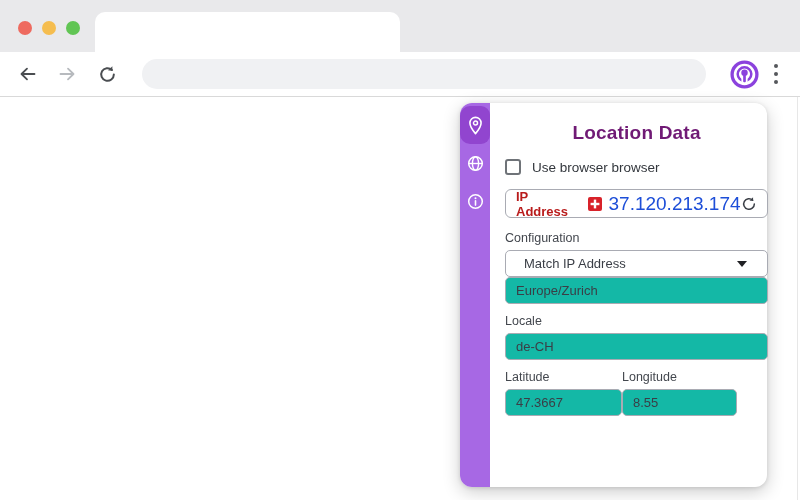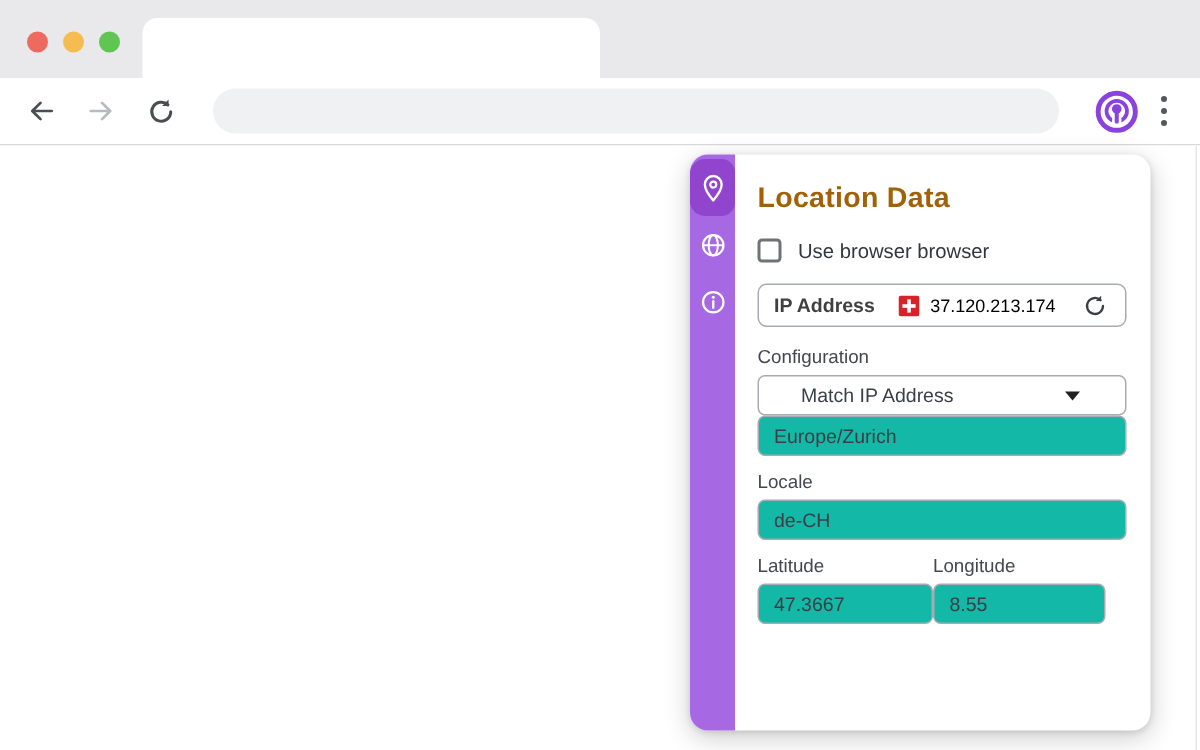--- a/index.html
+++ b/index.html
@@ -36,39 +36,39 @@
   .popup { position: absolute; left: 460px; top: 6px; width: 307px; height: 384px;
            background: #ffffff; border-radius: 12px; display: flex;
            box-shadow: 0 5px 18px rgba(0,0,0,0.20), 0 1px 4px rgba(0,0,0,0.12); }
   .popup-sidebar { width: 30px; background: #a768e4; border-radius: 12px 0 0 12px;
                    display: flex; flex-direction: column; align-items: center; padding-top: 3px; flex-shrink: 0; }
   .side-item { width: 30px; height: 38px; display: flex; align-items: center; justify-content: center;
                color: #ffffff; cursor: pointer; border-radius: 9px; }
   .side-item.selected { background: #9145cf; border-radius: 10px 9px 9px 10px; }
 
   .popup-content { flex: 1; padding: 12px 16px 0 15px; }
-  .popup-title { font-size: 19px; font-weight: 700; color: #a16207; letter-spacing: 0.2px;
-                 margin: 7px 0 15px 0; }
+  .popup-title { font-size: 19px; font-weight: 700; color: #701a75; letter-spacing: 0.2px;
+                 margin: 7px 0 15px 0; text-align: center; }
 
   .chk-row { display: flex; align-items: center; gap: 11px; margin-bottom: 14px; }
   .checkbox { width: 16px; height: 16px; border: 2px solid #6f7378; border-radius: 3px;
               background: #ffffff; cursor: pointer; flex-shrink: 0; }
   .chk-label { font-size: 13.5px; color: #33373d; }
 
   .ip-row { height: 29px; border: 1px solid #a9abb3; border-radius: 6px; display: flex;
             align-items: center; padding: 0 10px; margin-bottom: 13px; }
-  .ip-label { font-size: 13px; font-weight: 700; color: #404040; }
+  .ip-label { font-size: 13px; font-weight: 700; color: #b91c1c; }
   .flag { margin-left: 16px; flex-shrink: 0; display: flex; }
-  .ip-value { font-size: 12px; color: #000000; margin-left: 7px; }
+  .ip-value { font-size: 19px; color: #1d4ed8; margin-left: 7px; }
   .refresh-btn { margin-left: auto; width: 20px; height: 20px; display: flex; align-items: center;
                  justify-content: center; color: #3a3e46; background: none; border: none; cursor: pointer; }
 
   .field-label { font-size: 12.5px; color: #43474e; margin: 10px 0 5px 0; }
   .box { height: 27px; border: 1px solid #a9abb3; border-radius: 5px; background: #ffffff;
-         display: flex; align-items: center; padding: 0 28px; font-size: 13px; color: #3a3e46; }
+         display: flex; align-items: center; padding: 0 18px; font-size: 13px; color: #3a3e46; }
   .select-box { justify-content: space-between; cursor: pointer; }
   .caret { width: 0; height: 0; border-left: 5px solid transparent; border-right: 5px solid transparent;
            border-top: 6px solid #202124; margin-right: 2px; }
   .text-input { width: 100%; height: 27px; border: 1px solid #a9abb3; border-radius: 5px;
                 padding: 0 10px; font-size: 13px; color: #3a3e46; outline: none;
                 font-family: "Liberation Sans", sans-serif; background: #14b8a6; }
   .two-col { display: flex; }
   .col-lat { width: 117px; }
   .col-lng { width: 115px; }
 </style>

